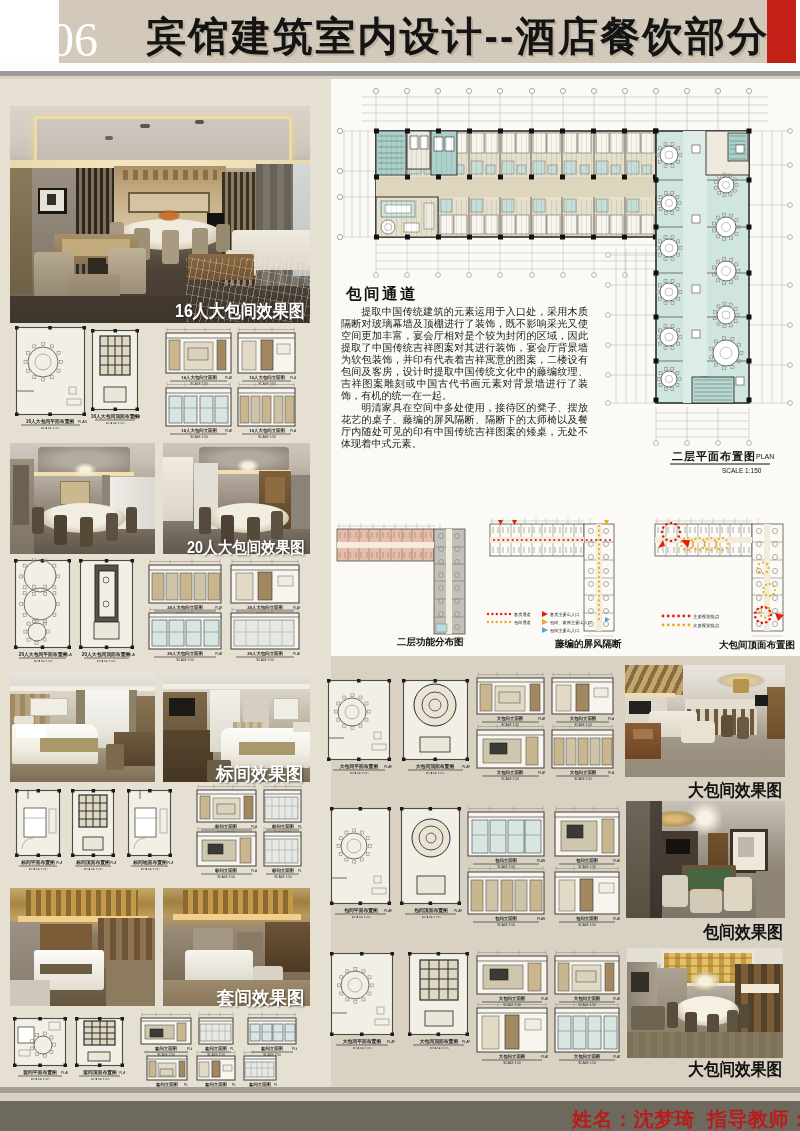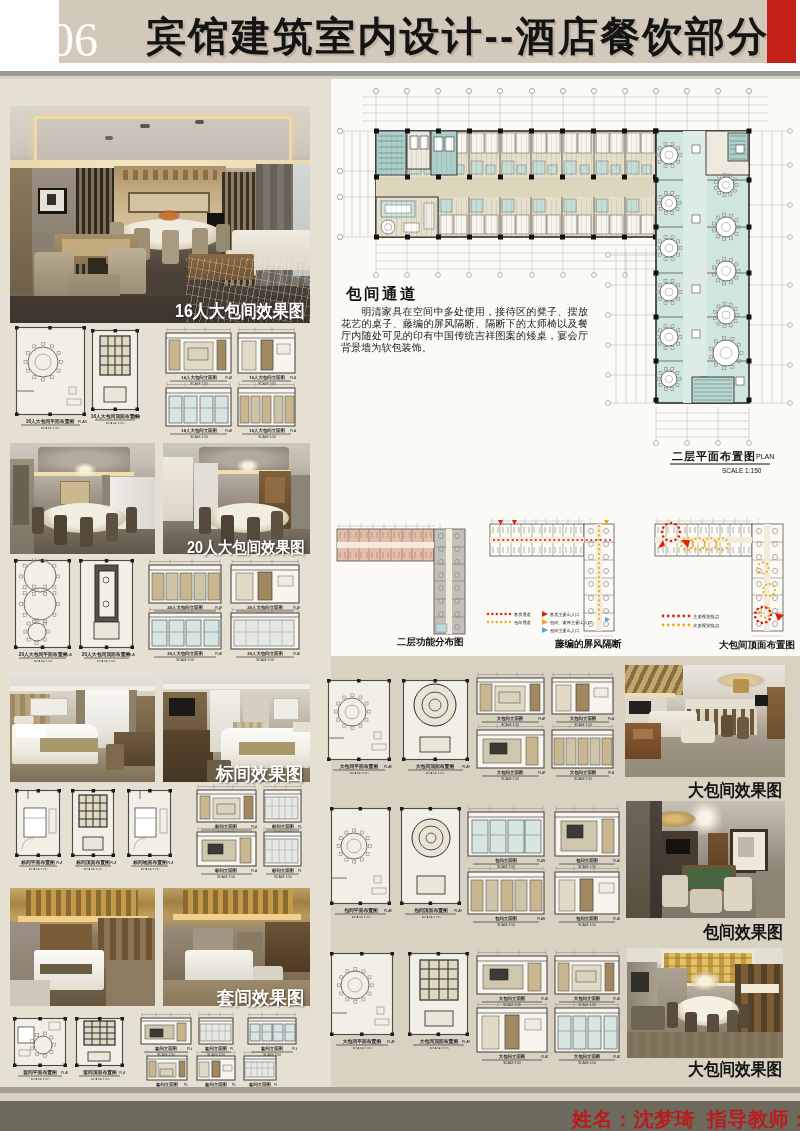--- a/index.html
+++ b/index.html
@@ -1163,21 +1163,22 @@
     <text x="390" y="388" font-size="6.5" fill="#111" font-family="Liberation Sans">SCALE   1:150</text>
   </svg>
 
 <div class="abs" style="left:376px;top:134px;width:280px;height:42px;background:repeating-linear-gradient(90deg,rgba(90,87,79,.13) 0,rgba(90,87,79,.13) 1px,transparent 1px,transparent 5px);"></div>
 
 <div class="abs" style="left:376px;top:200px;width:280px;height:36px;background:repeating-linear-gradient(90deg,rgba(90,87,79,.13) 0,rgba(90,87,79,.13) 1px,transparent 1px,transparent 5px);"></div>
 
 <div class="abs" style="left:346px;top:284px;font-size:15.5px;font-weight:bold;color:#111;letter-spacing:2.5px;">包间通道</div>
 
 <div class="abs" style="left:341px;top:306px;width:247px;font-size:10.1px;line-height:12px;color:#1a1a1a;text-align:justify;letter-spacing:0;">
-<div style="text-indent:2em;">明清家具在空间中多处使用，接待区的凳子、摆放花艺的桌子、藤编的屏风隔断、隔断下的太师椅以及餐厅内随处可见的印有中国传统吉祥图案的矮桌，宴会厅背景墙为软包装饰。</div>
+<div style="text-indent:2em;">提取中国传统建筑的元素运用于入口处，采用木质隔断对玻璃幕墙及顶棚进行了装饰，既不影响采光又使空间更加丰富，宴会厅相对是个较为封闭的区域，因此提取了中国传统吉祥图案对其进行装饰，宴会厅背景墙为软包装饰，并印有代表着吉祥寓意的图案，二楼设有包间及客房，设计时提取中国传统文化中的藤编纹理、吉祥图案雕刻或中国古代书画元素对背景墙进行了装饰，有机的统一在一起。</div>
+<div style="text-indent:2em;">明清家具在空间中多处使用，接待区的凳子、摆放花艺的桌子、藤编的屏风隔断、隔断下的太师椅以及餐厅内随处可见的印有中国传统吉祥图案的矮桌，无处不体现着中式元素。</div>
 </div>
 <svg class="abs" style="left:331px;top:517px" width="140" height="126" viewBox="0 0 140 126">
     <line x1="8" y1="6" x2="8" y2="12" stroke="#b5b2a8" stroke-width="0.5"></line>
     <line x1="19" y1="6" x2="19" y2="12" stroke="#b5b2a8" stroke-width="0.5"></line>
     <line x1="30" y1="6" x2="30" y2="12" stroke="#b5b2a8" stroke-width="0.5"></line>
     <line x1="42" y1="6" x2="42" y2="12" stroke="#b5b2a8" stroke-width="0.5"></line>
     <line x1="53" y1="6" x2="53" y2="12" stroke="#b5b2a8" stroke-width="0.5"></line>
     <line x1="64" y1="6" x2="64" y2="12" stroke="#b5b2a8" stroke-width="0.5"></line>
     <line x1="75" y1="6" x2="75" y2="12" stroke="#b5b2a8" stroke-width="0.5"></line>
     <line x1="86" y1="6" x2="86" y2="12" stroke="#b5b2a8" stroke-width="0.5"></line>

